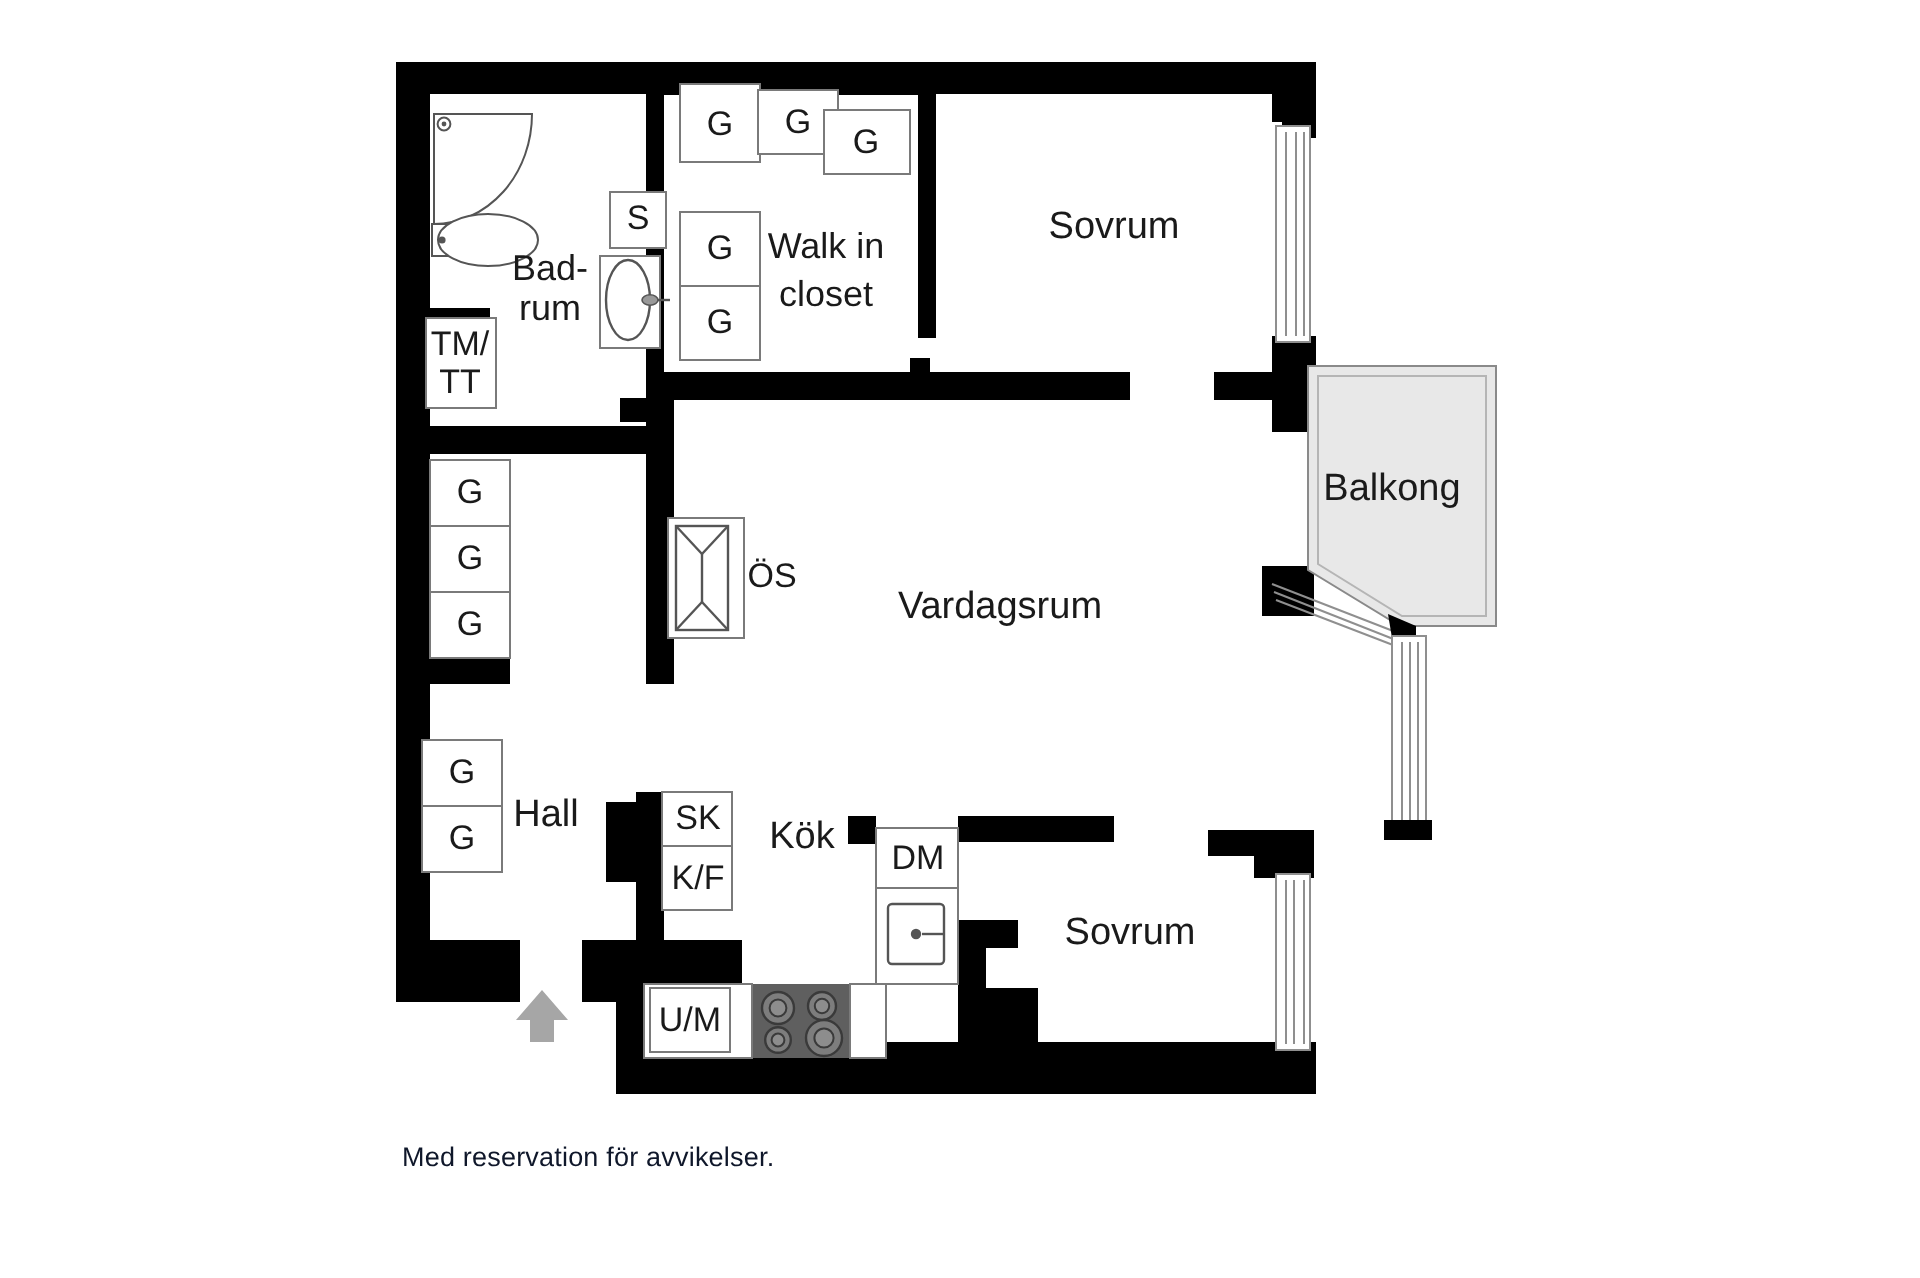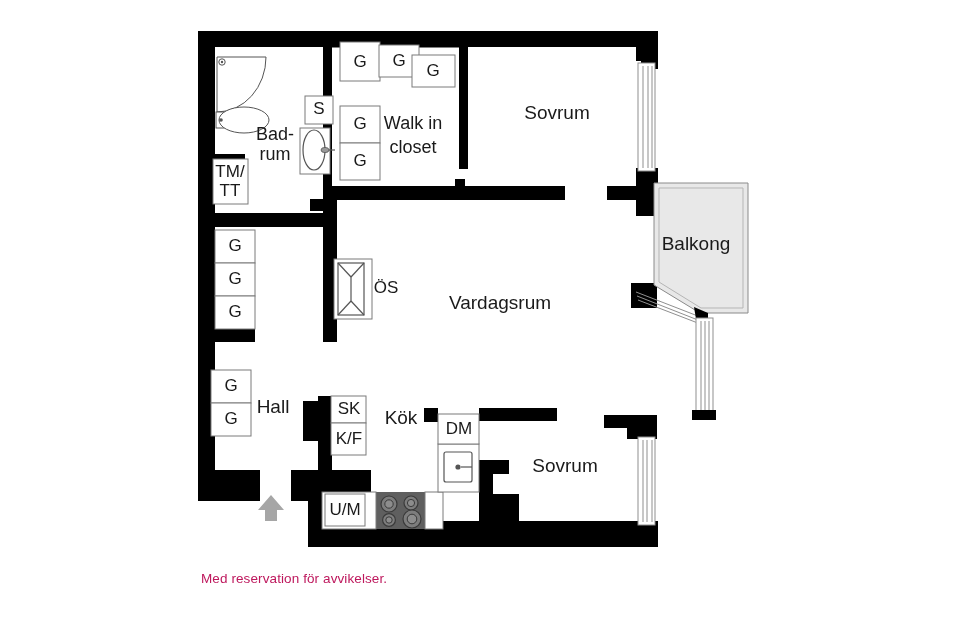--- a/index.html
+++ b/index.html
@@ -36,21 +36,21 @@
     dominant-baseline: middle;
   }
   .rm-label-big { font-size: 19px; }
   .rm-label-mid { font-size: 18px; }
   .box-label { font-size: 17px; }
   .caption {
     position: absolute;
     left: 201px;
     top: 571px;
     font-size: 13.5px;
-    color: #be185d;
+    color: #0f172a;
     font-family: "Liberation Sans", sans-serif;
     letter-spacing: 0.1px;
     white-space: nowrap;
   }
   .wall { fill: #000000; }
   .thin { fill: none; stroke: #000000; stroke-width: 1; }
   .fixture-line { fill: #ffffff; stroke: #555555; stroke-width: 1; }
   .fixture-stroke { fill: none; stroke: #555555; stroke-width: 1.2; }
   .boxline { fill: #ffffff; stroke: #7a7a7a; stroke-width: 1; }
   .balcony-fill { fill: #e8e8e8; stroke: #8a8a8a; stroke-width: 1; }

